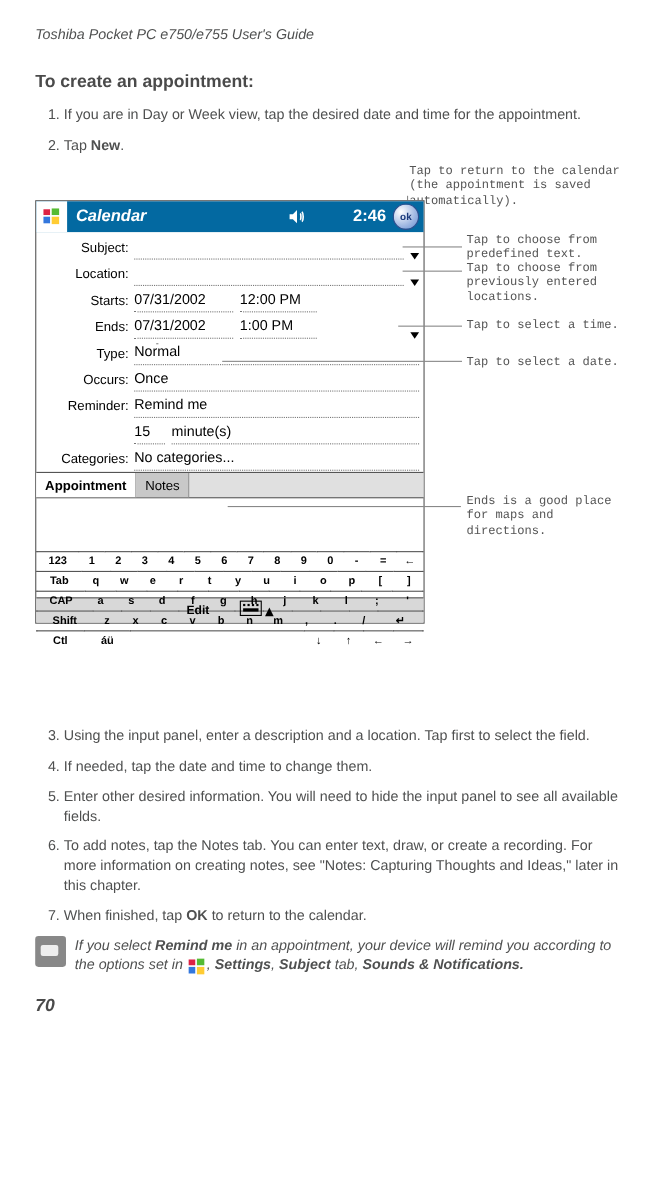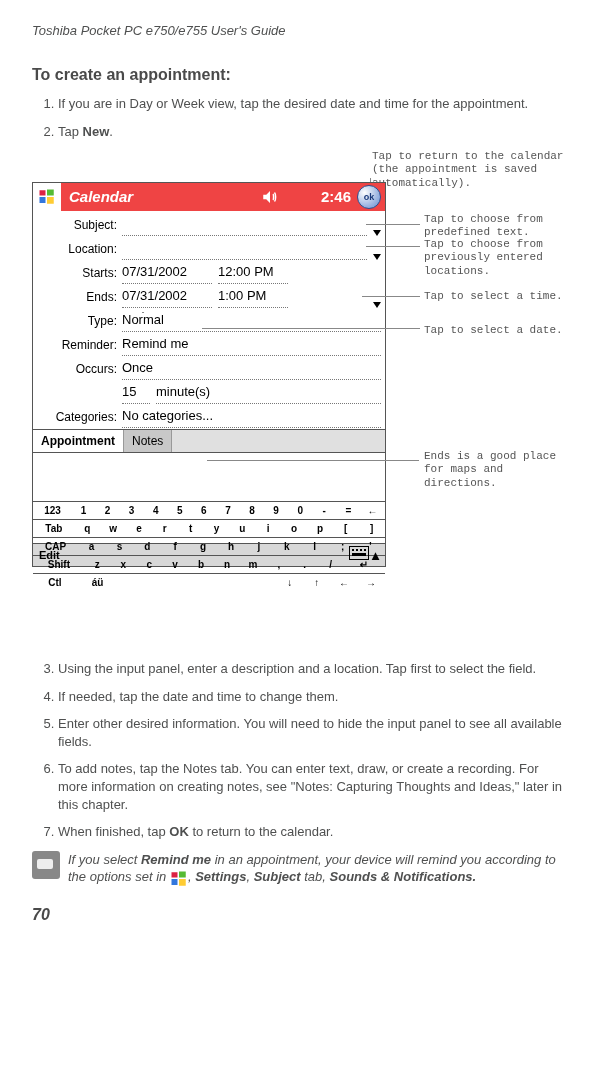--- a/index.html
+++ b/index.html
@@ -163,21 +163,21 @@
   .sip-row span:last-child { border-right:1px solid #555; }
   .editbar {
     display:flex;
     align-items:center;
     height:22px;
     border-top:1px solid #555;
     background:#d8d8d8;
     font-size:11px;
     font-weight:bold;
     padding:0 6px;
-    justify-content:space-between;
+    justify-content:center;
     gap:28px;
   }
   .kbd-icon {
     width:18px;height:12px;
     border:1px solid #000;
     display:inline-block;
     position:relative;
     background:
       linear-gradient(#000,#000) 2px 2px/2px 2px no-repeat,
       linear-gradient(#000,#000) 6px 2px/2px 2px no-repeat,
@@ -255,21 +255,21 @@
     <span>Tap </span><b>New</b><span>.</span>
   </li>
 </ol>
 
 <div class="screenshot-wrap">
 
   <div class="callout" style="left:340px;top:0;width:210px;">Tap to return to the calendar (the appointment is saved automatically).</div>
   <div class="leader" style="left:338px;top:28px;width:0;height:14px;background:none;border-left:1px solid #888;"></div>
 
   <div class="device">
-    <div class="titlebar" style="background:#ef4444">
+    <div class="titlebar" style="background:#0369a1">
       <div class="flag">
         <svg viewBox="0 0 24 24">
             <rect x="2" y="3" width="8" height="7" fill="#d24"></rect>
             <rect x="12" y="2" width="9" height="8" fill="#5b3"></rect>
             <rect x="2" y="12" width="8" height="8" fill="#37d"></rect>
             <rect x="12" y="12" width="9" height="9" fill="#fc3"></rect>
           </svg>
       </div>
       <div class="app-name">Calendar</div>
       <span class="speaker">
@@ -312,29 +312,29 @@
           <span class="tri"></span>
         </div>
       </div>
       <div class="row">
         <div class="lbl">Type:</div>
         <div class="val">
             <span class="dotted">Normal</span>
           </div>
       </div>
       <div class="row">
+        <div class="lbl">Occurs:</div>
+        <div class="val">
+            <span class="dotted">Once</span>
+          </div>
+      </div>
+      <div class="row">
         <div class="lbl">Reminder:</div>
         <div class="val">
             <span class="dotted">Remind me</span>
-          </div>
-      </div>
-      <div class="row">
-        <div class="lbl">Occurs:</div>
-        <div class="val">
-            <span class="dotted">Once</span>
           </div>
       </div>
       <div class="row">
         <div class="lbl"></div>
         <div class="val">
           <span class="dotted" style="flex:0 0 28px">15</span>
           <span class="dotted">minute(s)</span>
         </div>
       </div>
       <div class="row">

